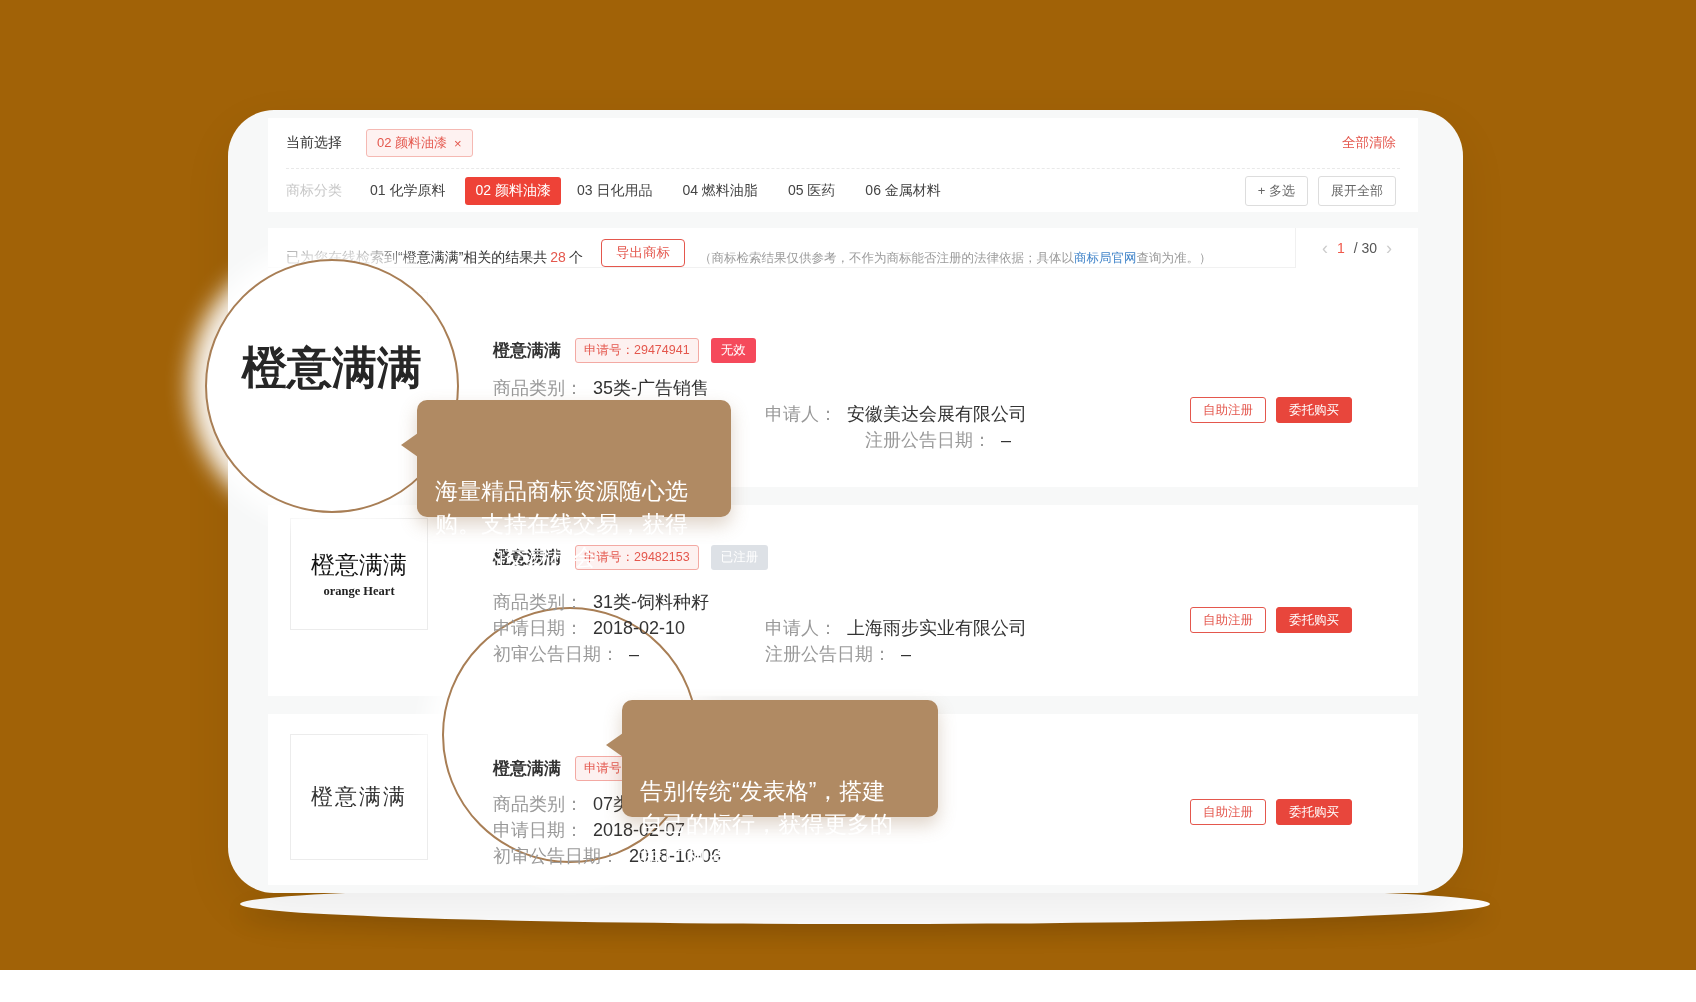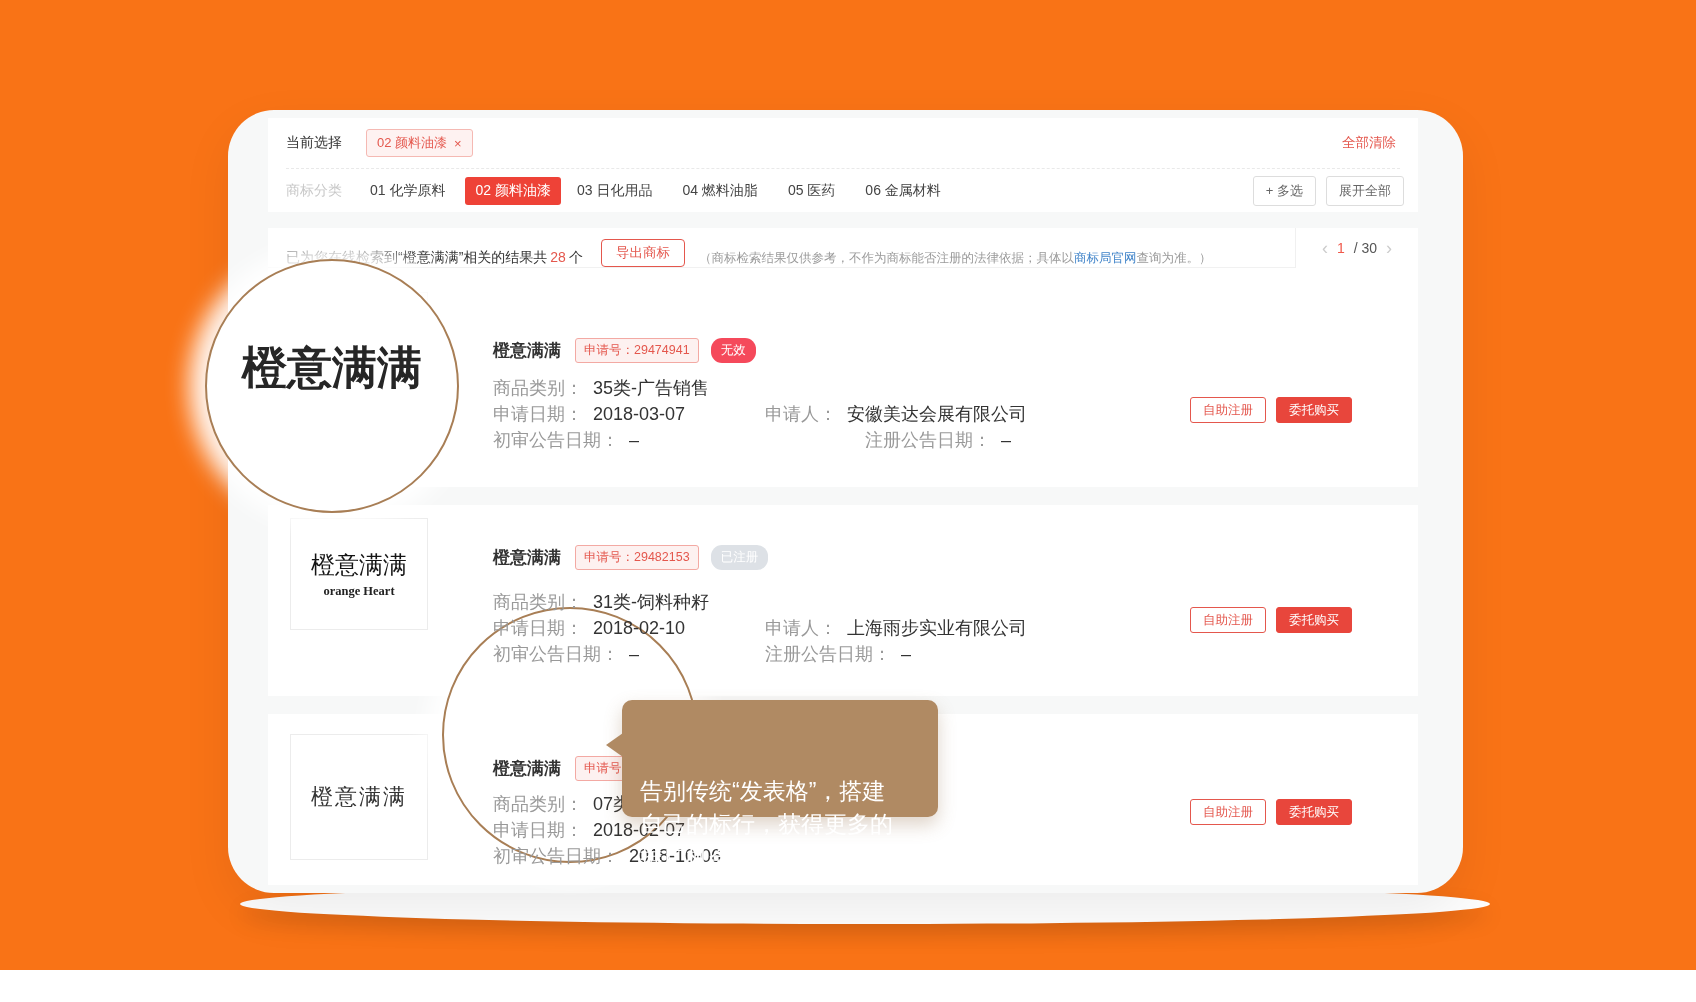--- a/index.html
+++ b/index.html
@@ -1,17 +1,17 @@
 <!DOCTYPE html>
 <html><head>
 <meta charset="utf-8">
 <style>
   * { margin:0; padding:0; box-sizing:border-box; }
   html,body { width:1696px; height:1002px; background:#fff; font-family:"Liberation Sans", sans-serif; }
-  #stage { position:relative; width:1696px; height:970px; overflow:hidden; background:#f97316; }
+  #stage { position:relative; width:1696px; height:970px; overflow:hidden; background:#a16207; }
 
   
   .base-swoosh { position:absolute; left:240px; top:884px; width:1250px; height:40px;
     background:#fdfdfd; border-radius:50%; box-shadow:0 10px 22px rgba(0,0,0,.14); }
 
   
   .window { position:absolute; left:228px; top:110px; width:1235px; height:783px;
     background:#f7f8f8; border-radius:46px; box-shadow:0 18px 50px rgba(0,0,0,.07); overflow:hidden; }
 
   .card { position:absolute; background:#fff; }
@@ -19,21 +19,21 @@
   .card-results { left:40px; top:118px; width:1150px; height:657px; }
 
   
   .filter-row-a { position:absolute; left:18px; right:22px; top:0; height:50px; display:flex; align-items:center; }
   .current-label { font-size:14px; color:#333; }
   .tag { margin-left:24px; display:inline-flex; align-items:center; border:1px solid #f5b9b3; background:#fef2f1;
     color:#e4574d; font-size:13px; padding:4px 10px; border-radius:3px; }
   .tag .x { margin-left:7px; font-size:13px; cursor:pointer; }
   .clear-all { position:absolute; right:0; color:#e4574d; font-size:13.5px; cursor:pointer; }
   .filter-dash { position:absolute; left:18px; right:18px; top:50px; border-top:1px dashed #e9e9e9; }
-  .filter-row-b { position:absolute; left:18px; right:14px; top:51px; height:43px; display:flex; align-items:center; }
+  .filter-row-b { position:absolute; left:18px; right:22px; top:51px; height:43px; display:flex; align-items:center; }
   .cat-label { color:#c8c8c8; font-size:14px; margin-right:28px; }
   .cat-item { color:#444; font-size:14px; margin-right:30px; cursor:pointer; white-space:nowrap; }
   .cat-item.selected { background:#ee4237; color:#fff; padding:5px 10px; border-radius:3px; margin-right:16px; margin-left:-10px; }
   .flex-spacer { flex:1; }
   .ghost-btn { border:1px solid #ddd; background:#fff; color:#666; font-size:13px; padding:5px 12px;
     border-radius:3px; cursor:pointer; white-space:nowrap; }
   .ghost-btn + .ghost-btn { margin-left:10px; }
 
   
   .results-header { position:absolute; left:0; top:0; width:100%; height:40px; border-bottom:1px solid #f1f1f1;
@@ -57,21 +57,21 @@
     display:flex; flex-direction:column; align-items:center; justify-content:center; }
   .mark-img-text-1 { font-size:22px; font-weight:600; color:#333; }
   .mark-img-text-2 { font-family:"DejaVu Serif", serif; font-size:24px; color:#141414; }
   .mark-img-sub-2 { font-family:Liberation Serif, serif; font-size:12.5px; font-weight:700; color:#222; margin-top:3px; }
   .mark-img-text-3 { font-size:22px; color:#333; letter-spacing:2px; }
 
   .title-line { position:absolute; left:225px; display:flex; align-items:center; z-index:6; white-space:nowrap; }
   .mark-name { font-size:17px; font-weight:700; color:#333; }
   .appno-tag { margin-left:14px; border:1px solid #f3a9a3; background:#fdf1f0; color:#e4574d;
     font-size:12.5px; padding:3px 8px; border-radius:3px; white-space:nowrap; }
-  .status-badge { margin-left:12px; font-size:12.5px; padding:4px 10px; border-radius:11px; color:#fff; white-space:nowrap; }
+  .status-badge { margin-left:12px; font-size:12.5px; padding:4px 10px; border-radius:3px; color:#fff; white-space:nowrap; }
   .status-invalid { background:#f5495b; }
   .status-registered { background:#dde1e6; }
 
   .field-line { position:absolute; left:225px; width:700px; font-size:18px; z-index:6; white-space:nowrap; }
   .field-line .lbl { color:#999; margin-right:10px; }
   .field-line .val { color:#333; }
   .col2 { position:absolute; left:272px; top:0; }
   .col2b { position:absolute; left:372px; top:0; }
 
   .row-btn { position:absolute; width:76px; height:26px; border-radius:3px; font-size:12.5px;
@@ -209,20 +209,26 @@
       <span class="row-btn btn-buy" style="left:1008px;top:560px">委托购买</span>
 
     </div>
   </div>
 
   <div class="mag-circle c1">
     <span class="mag-text">橙意满满</span>
   </div>
   <div class="mag-circle c2"></div>
 
+  <div class="tooltip t1">
+    <span class="arrow"></span>
+    <span>海量精品商标资源随心选
+购。支持在线交易，获得
+更多的交易机会</span>
+  </div>
   <div class="tooltip t2">
     <span class="arrow"></span>
     <span>告别传统“发表格”，搭建
 自己的标行，获得更多的
 推广机会</span>
   </div>
 
 </div>
 
 </body></html>

